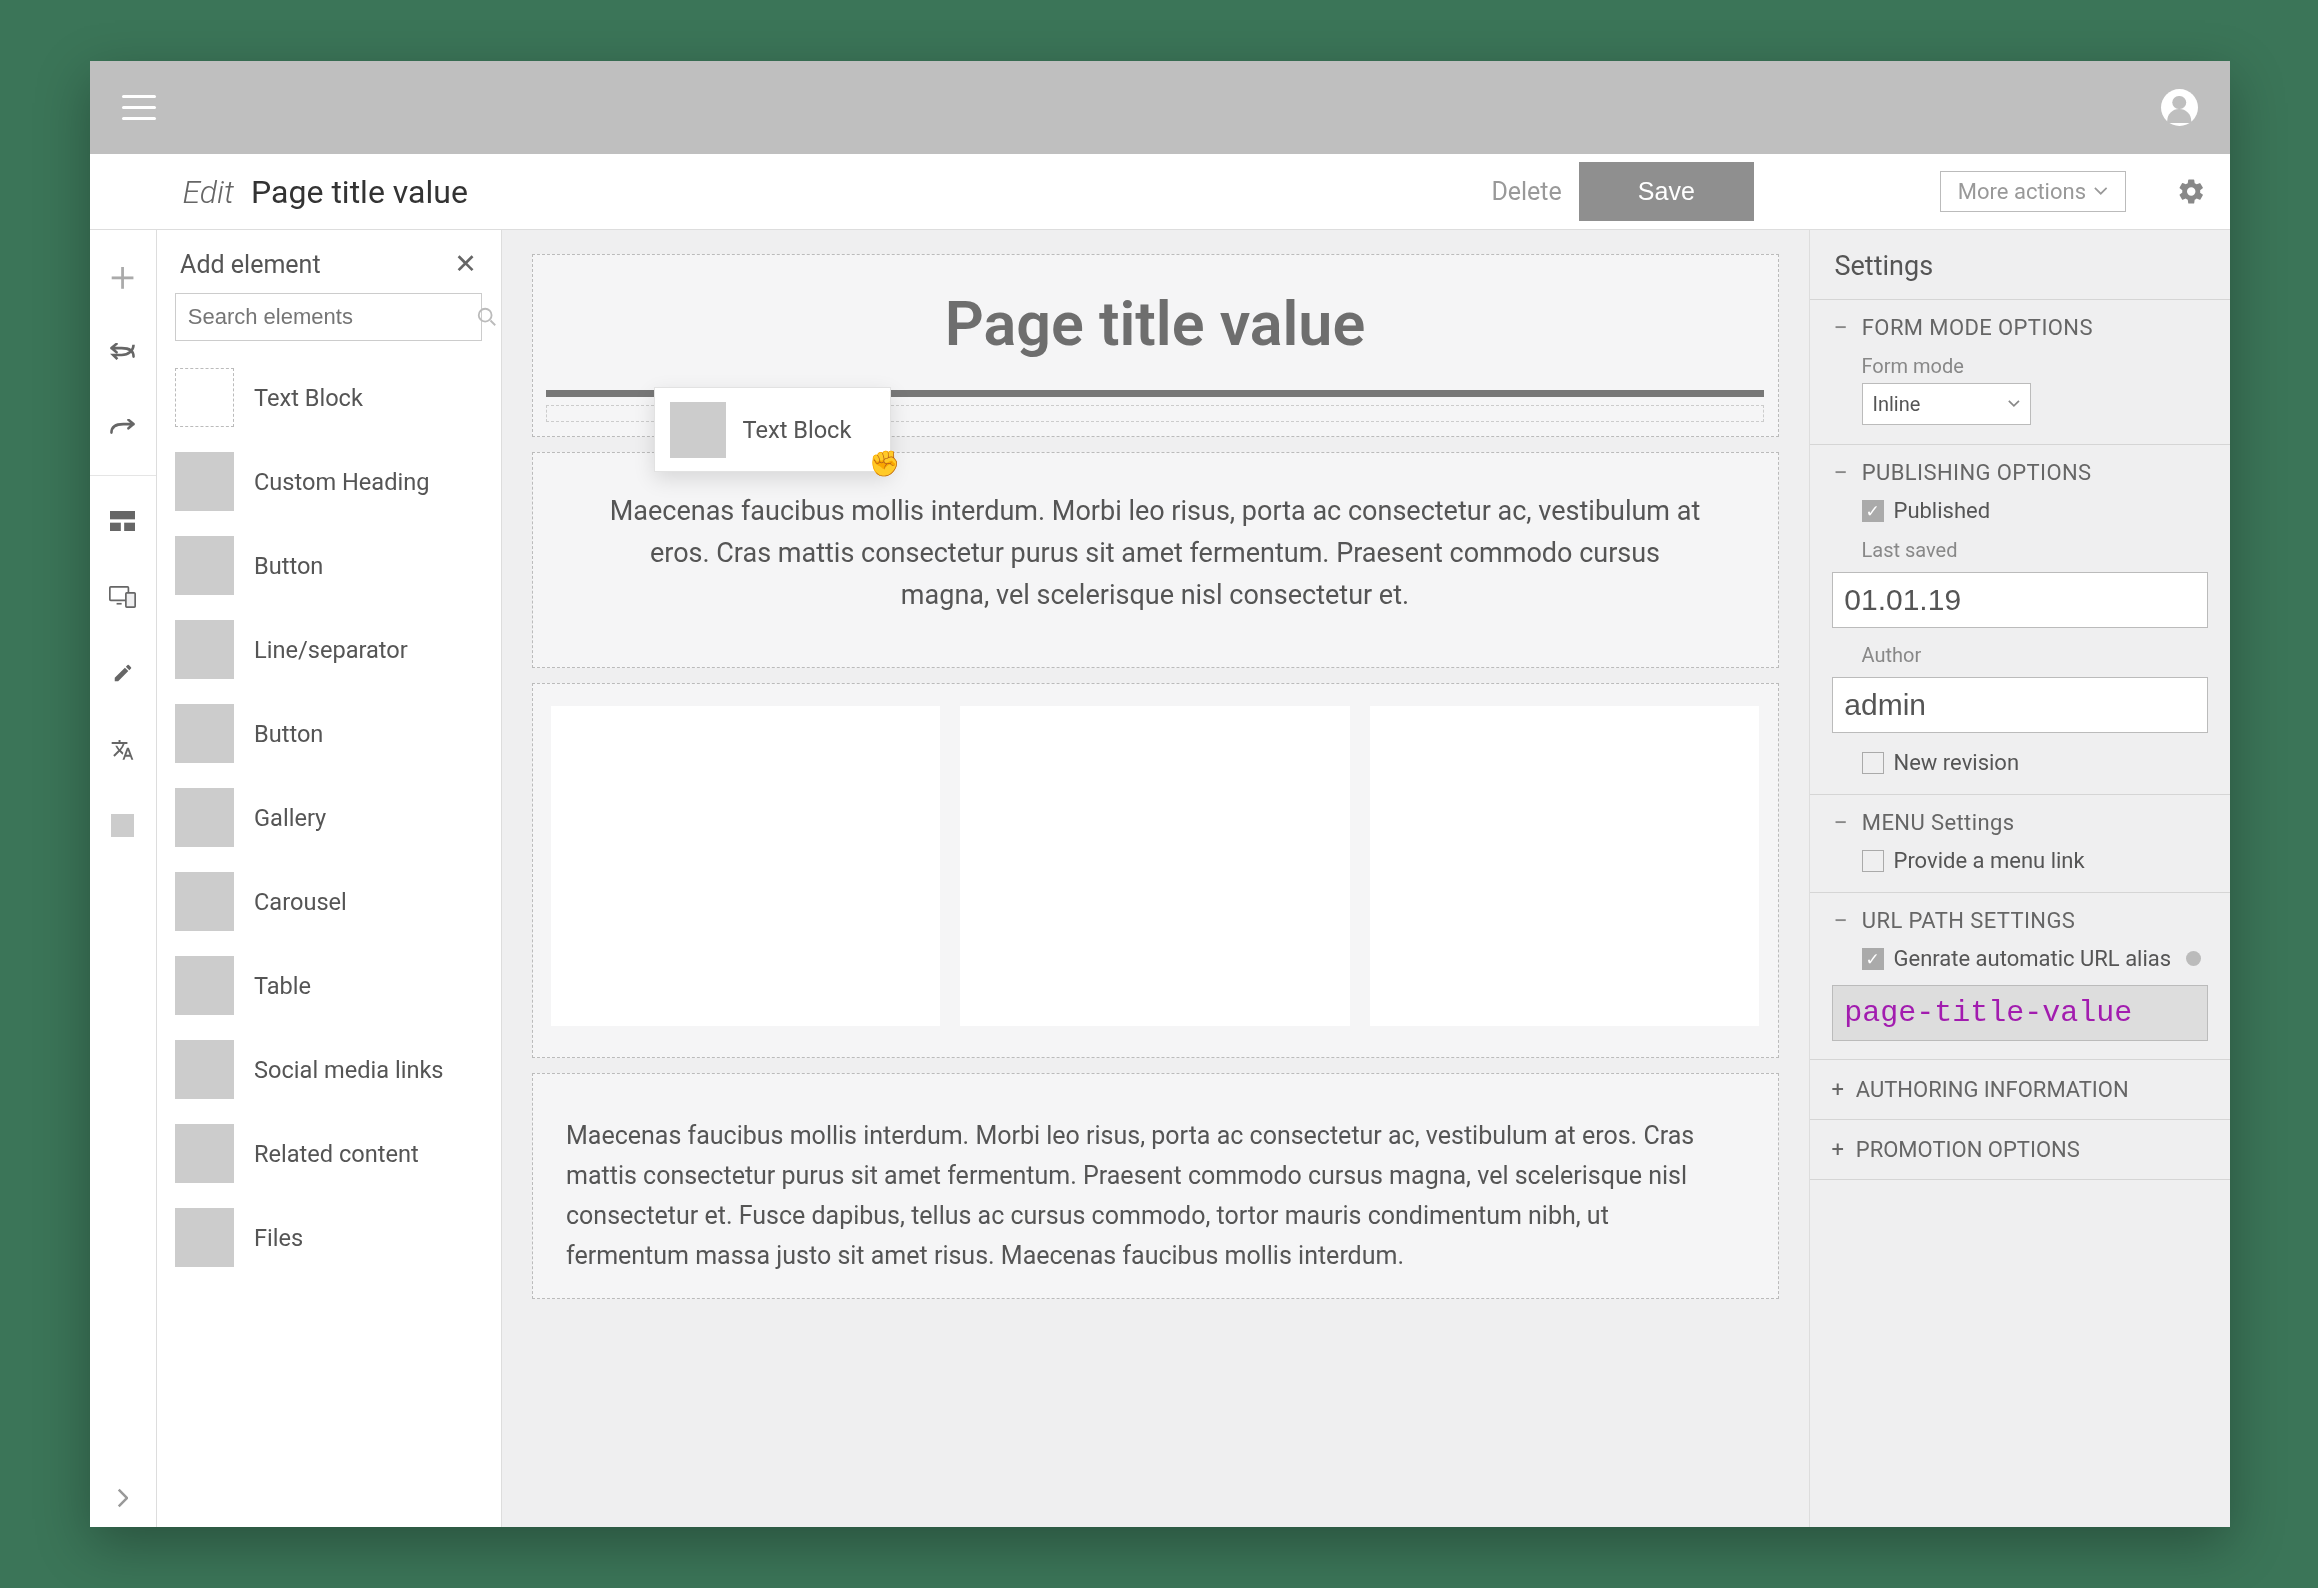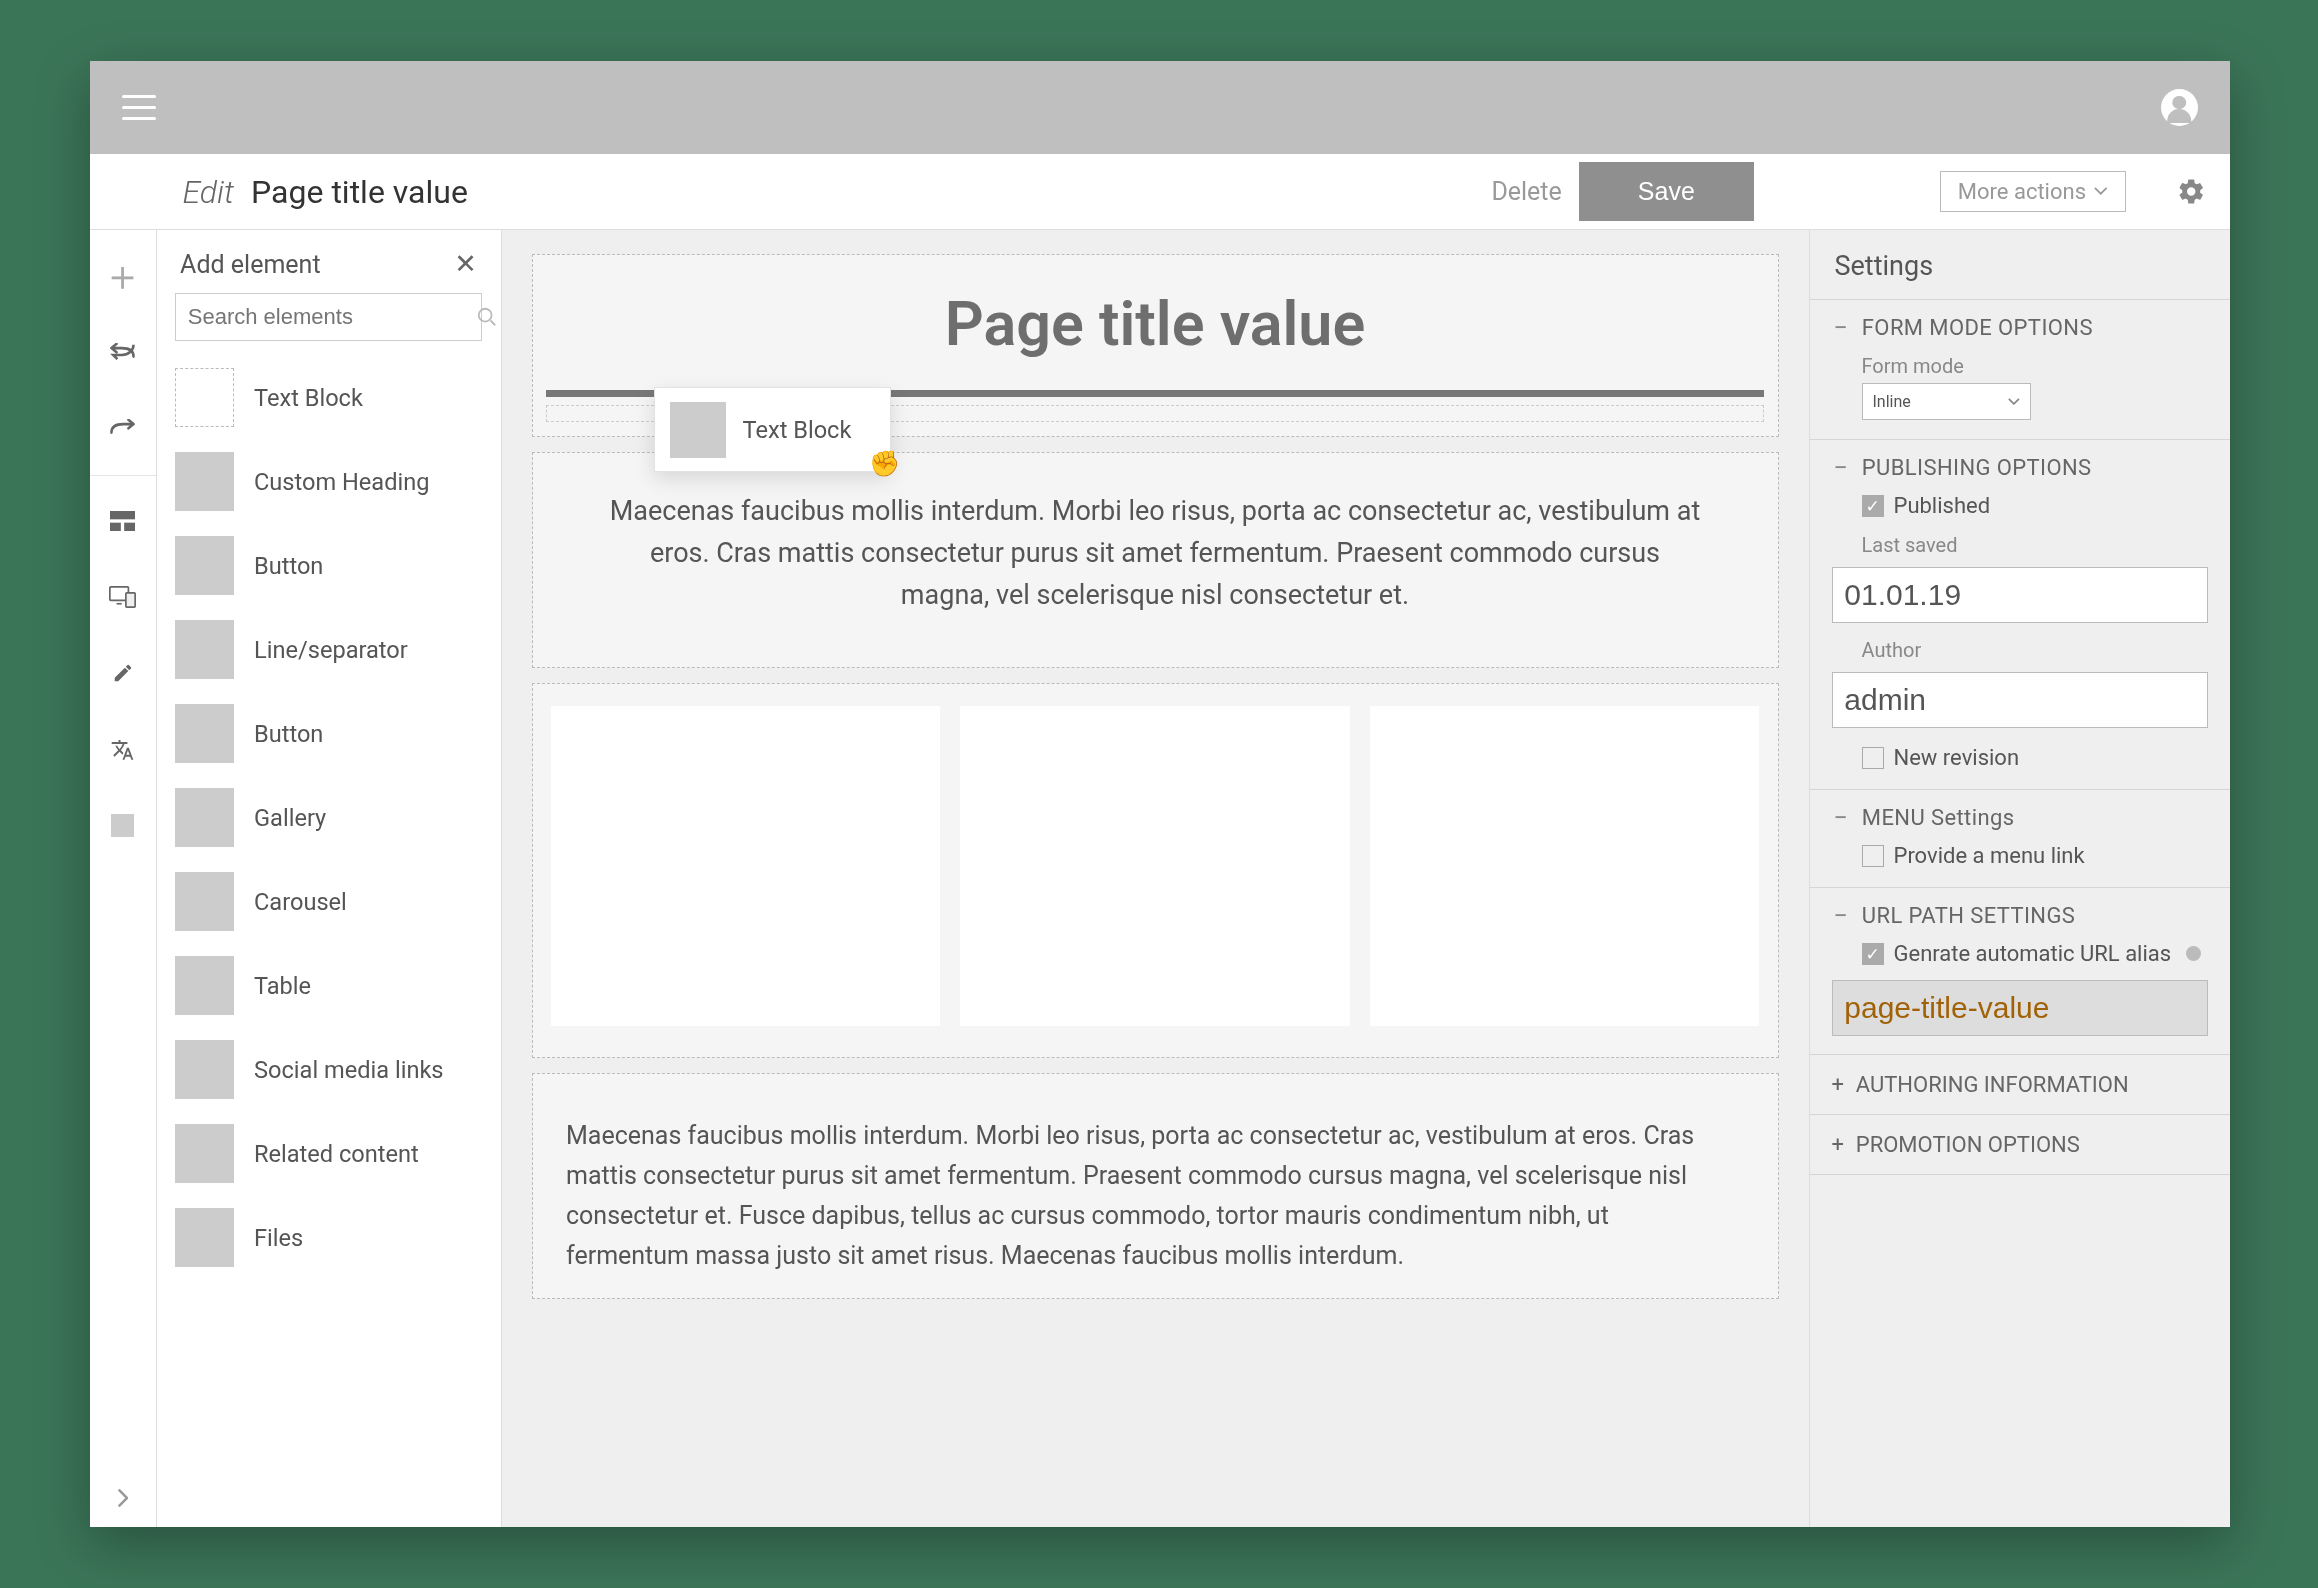--- a/index.html
+++ b/index.html
@@ -199,31 +199,31 @@
     display:flex; align-items:center; gap:11.8px;
     font-size:22px; color:#666; letter-spacing:0.4px;
     cursor:pointer;
   }
   .section-header .toggle { width:18.5px; text-align:center; color:#888; font-size:25px; line-height:1;}
   .section-header .title-upper { text-transform:uppercase;}
   .section-body { padding-left:30px; margin-top:13.5px;}
   .field-label { font-size:20px; color:#888; margin-bottom:5px; display:block;}
   .select {
     width:169px; border:0.8px solid #bbb; background:#fff; padding:8.4px 10px;
-    display:flex; justify-content:space-between; align-items:center; font-size:16px; color:#555;
+    display:flex; justify-content:space-between; align-items:center; font-size:20px; color:#555;
     cursor:pointer;
   }
   .chk-row { display:flex; align-items:center; gap:10px; font-size:22px; color:#555; margin-top:8.4px;}
   .chk { width:22px;height:22px;border:0.8px solid #aaa; display:inline-flex;align-items:center;justify-content:center; color:#fff; font-size:17px;}
   .chk.checked { background:#aaa;}
   .text-input {
     width:100%; border:0.8px solid #bbb; background:#fff; padding:10px 11.8px; font-size:30px; color:#555;
     margin-top:5px;
   }
-  .text-input.readonly { background:#ddd; color:#a16207;}
+  .text-input.readonly { background:#ddd; color:#a21caf;font-family:Liberation Mono, monospace;}
   .collapsed-section {
     display:flex; align-items:center; gap:11.8px;
     padding:17px 22px;
     border-bottom:0.8px solid #d5d5d5;
     font-size:22px; color:#666;
     cursor:pointer;
     text-transform:uppercase;
   }
   .info-dot { width:15px;height:15px;border-radius:50%;background:#bbb;display:inline-block;margin-left:5px;}
 

